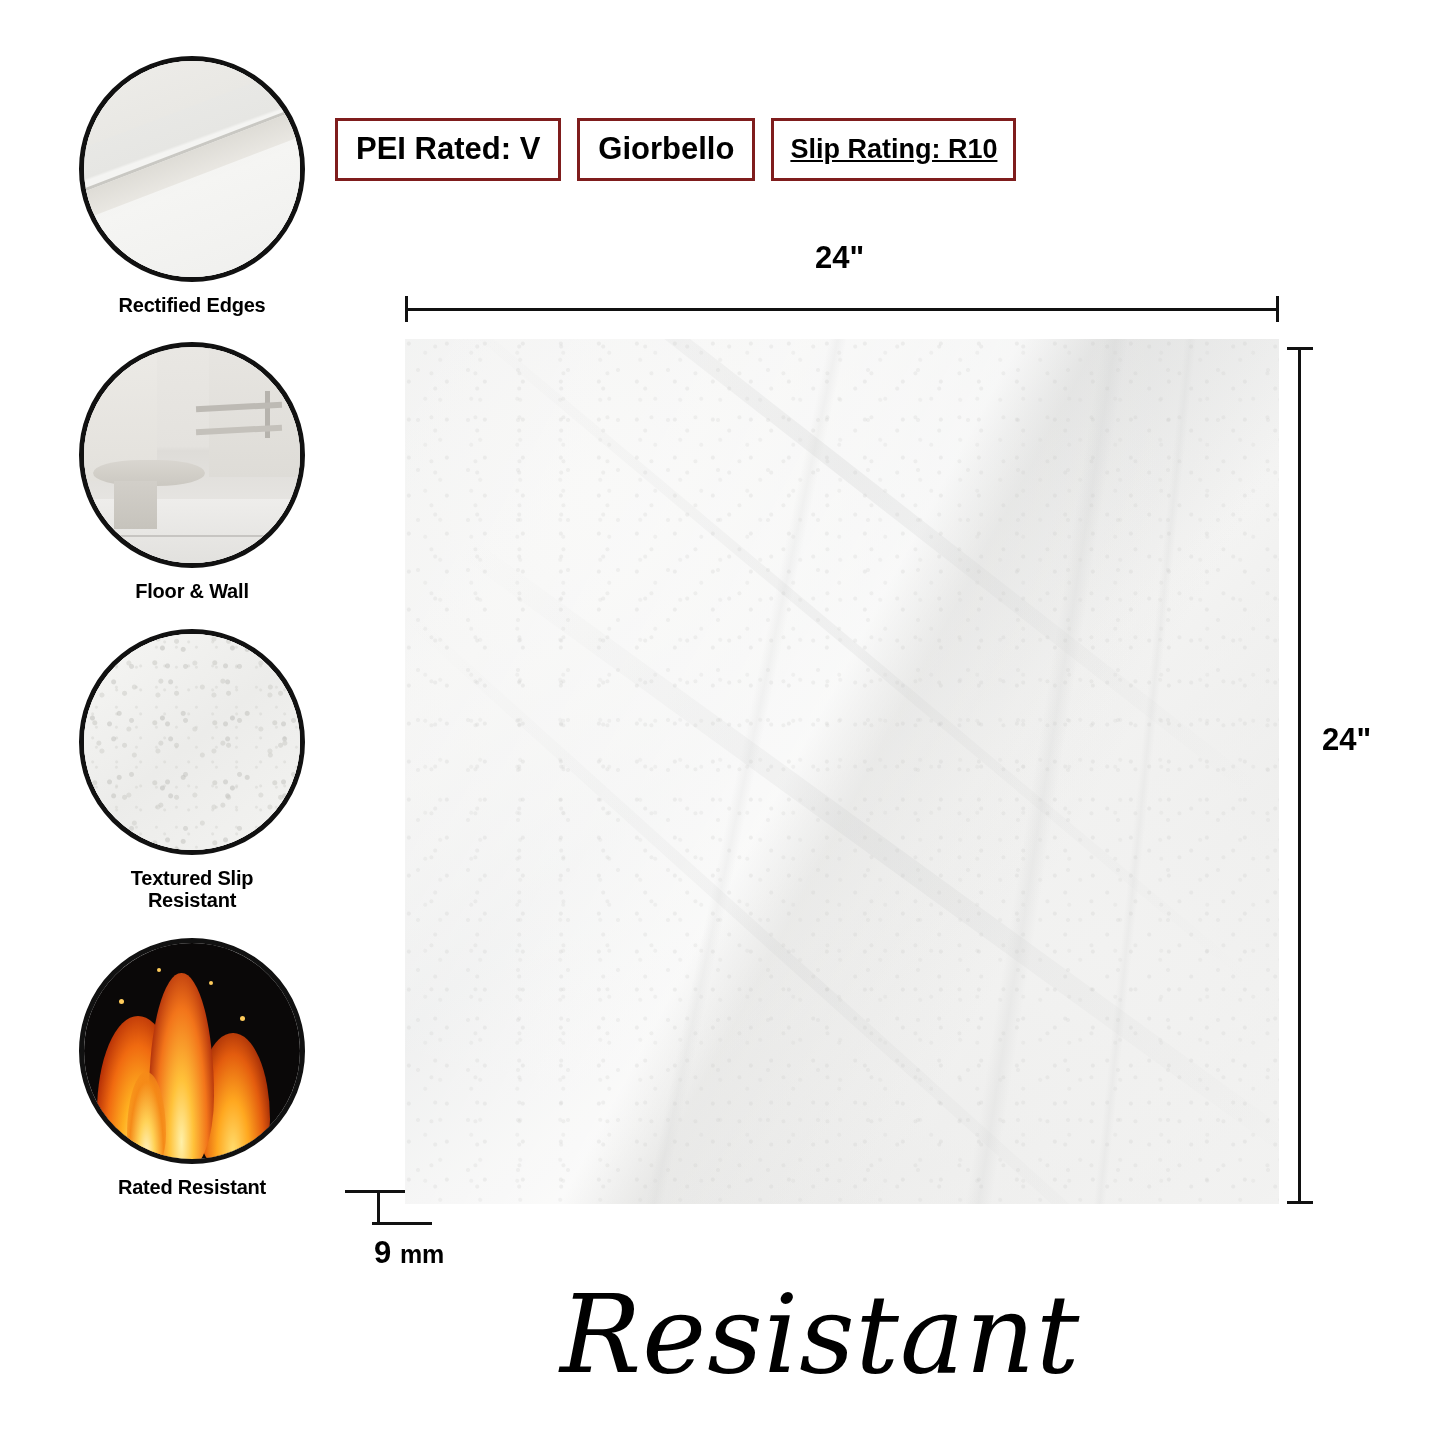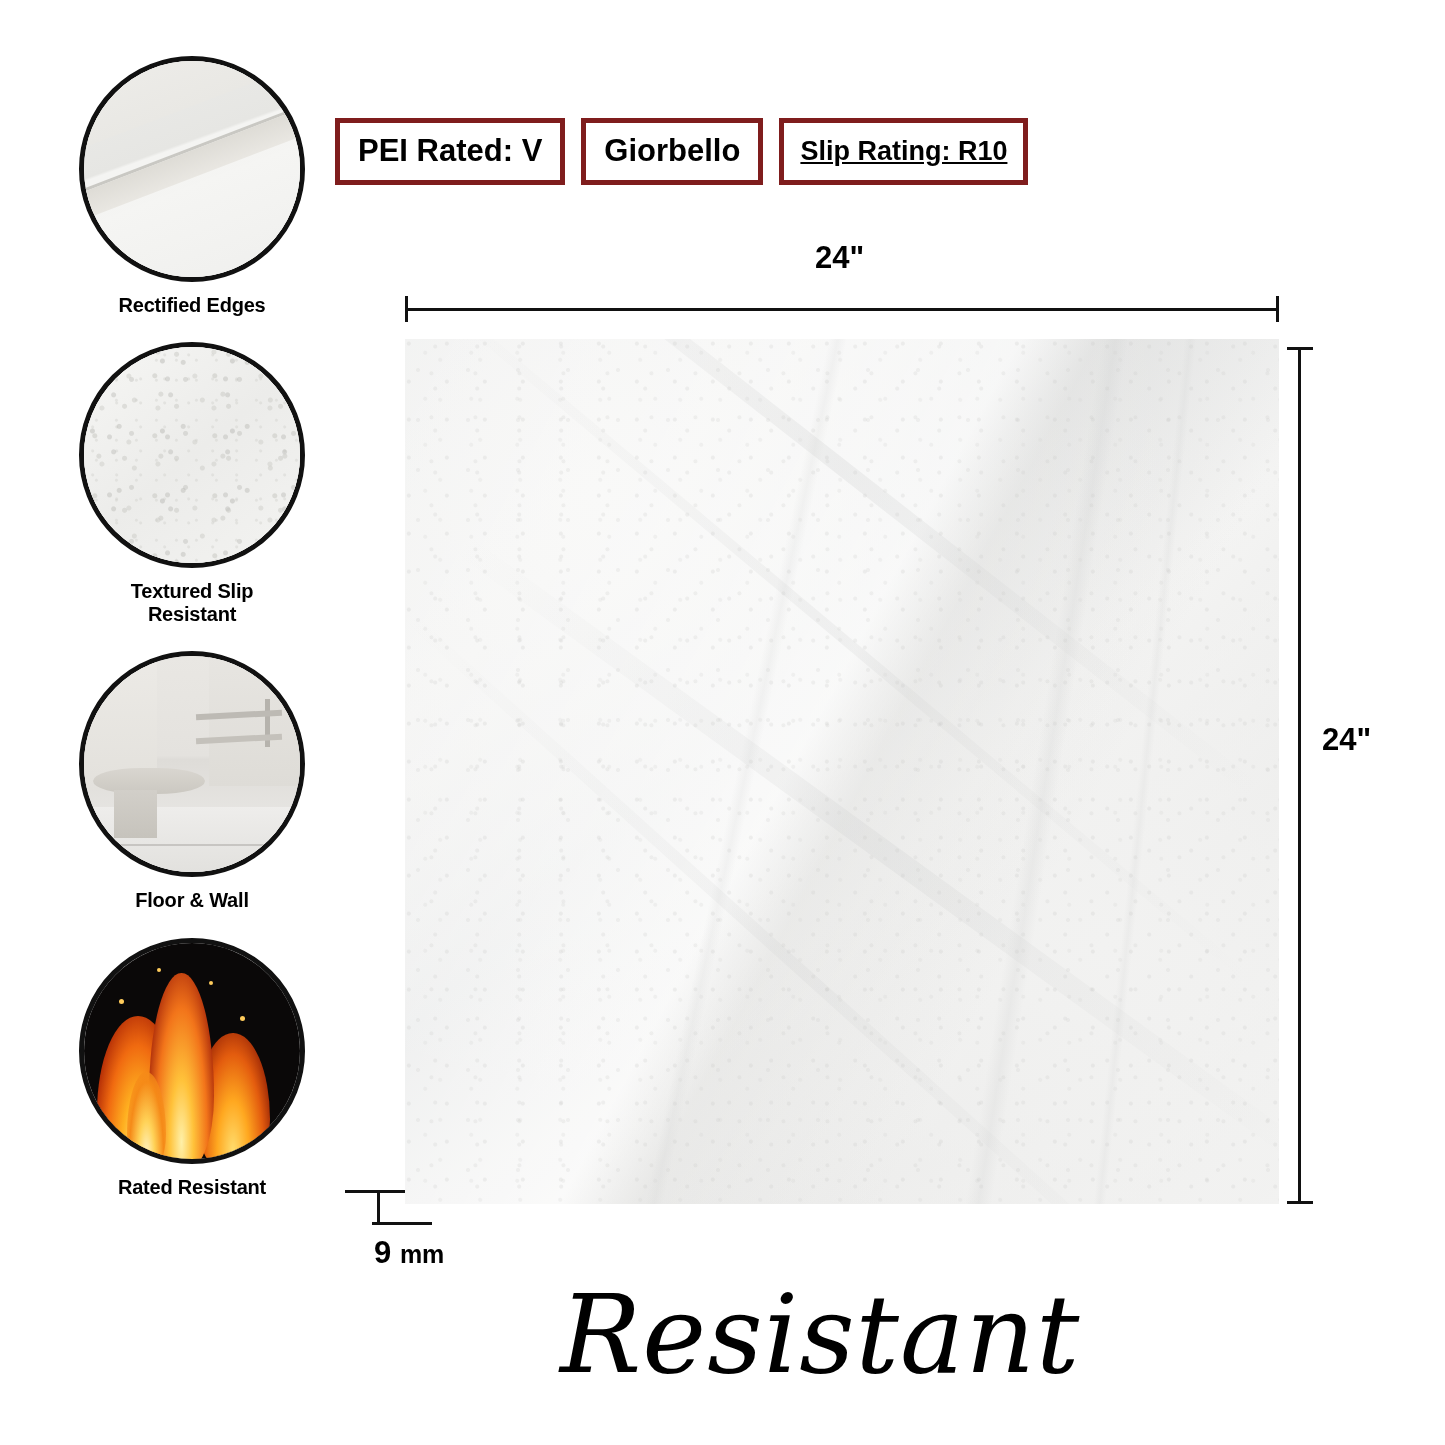--- a/index.html
+++ b/index.html
@@ -154,21 +154,21 @@
 
   
   .badges {
     position: absolute;
     left: 335px;
     top: 118px;
     display: flex;
     gap: 16px;
   }
   .badge {
-    border: 5px solid #7f1d1d;
+    border: 3px solid #7f1d1d;
     padding: 12px 18px 13px 18px;
     font-size: 31px;
     font-weight: bold;
     line-height: 1;
     white-space: nowrap;
   }
   .badge.small { font-size: 27px; padding: 15px 16px; text-decoration: underline; }
 
   
   .tile {
@@ -294,30 +294,20 @@
   <div class="feature">
     <div class="feature-circle">
       <div class="edge-bg"></div>
       <div class="edge-top"></div>
       <div class="edge-line1"></div>
       <div class="edge-band"></div>
       <div class="edge-line2"></div>
       <div class="edge-bottom"></div>
     </div>
     <div class="feature-label">Rectified Edges</div>
-  </div>
-
-  <div class="feature">
-    <div class="feature-circle">
-      <div class="tex-bg"></div>
-    </div>
-    <div class="feature-label">
-      <span>Textured Slip</span><br>
-      <span>Resistant</span>
-    </div>
   </div>
 
   <div class="feature">
     <div class="feature-circle">
       <div class="room">
         <div class="room-wall-l"></div>
         <div class="room-wall-r"></div>
         <div class="room-rod"></div>
         <div class="room-shelf1"></div>
         <div class="room-shelf2"></div>
@@ -325,20 +315,30 @@
         <div class="room-floorline"></div>
         <div class="room-counter"></div>
         <div class="room-base"></div>
       </div>
     </div>
     <div class="feature-label">Floor &amp; Wall</div>
   </div>
 
   <div class="feature">
     <div class="feature-circle">
+      <div class="tex-bg"></div>
+    </div>
+    <div class="feature-label">
+      <span>Textured Slip</span><br>
+      <span>Resistant</span>
+    </div>
+  </div>
+
+  <div class="feature">
+    <div class="feature-circle">
       <div class="fire-bg"></div>
       <div class="flame f1"></div>
       <div class="flame f3"></div>
       <div class="flame f2"></div>
       <div class="flame f4"></div>
       <div class="spark" style="left:16%; top:26%; width:5px; height:5px;"></div>
       <div class="spark" style="left:58%; top:18%; width:4px; height:4px;"></div>
       <div class="spark" style="left:72%; top:34%; width:5px; height:5px;"></div>
       <div class="spark" style="left:34%; top:12%; width:4px; height:4px;"></div>
     </div>

